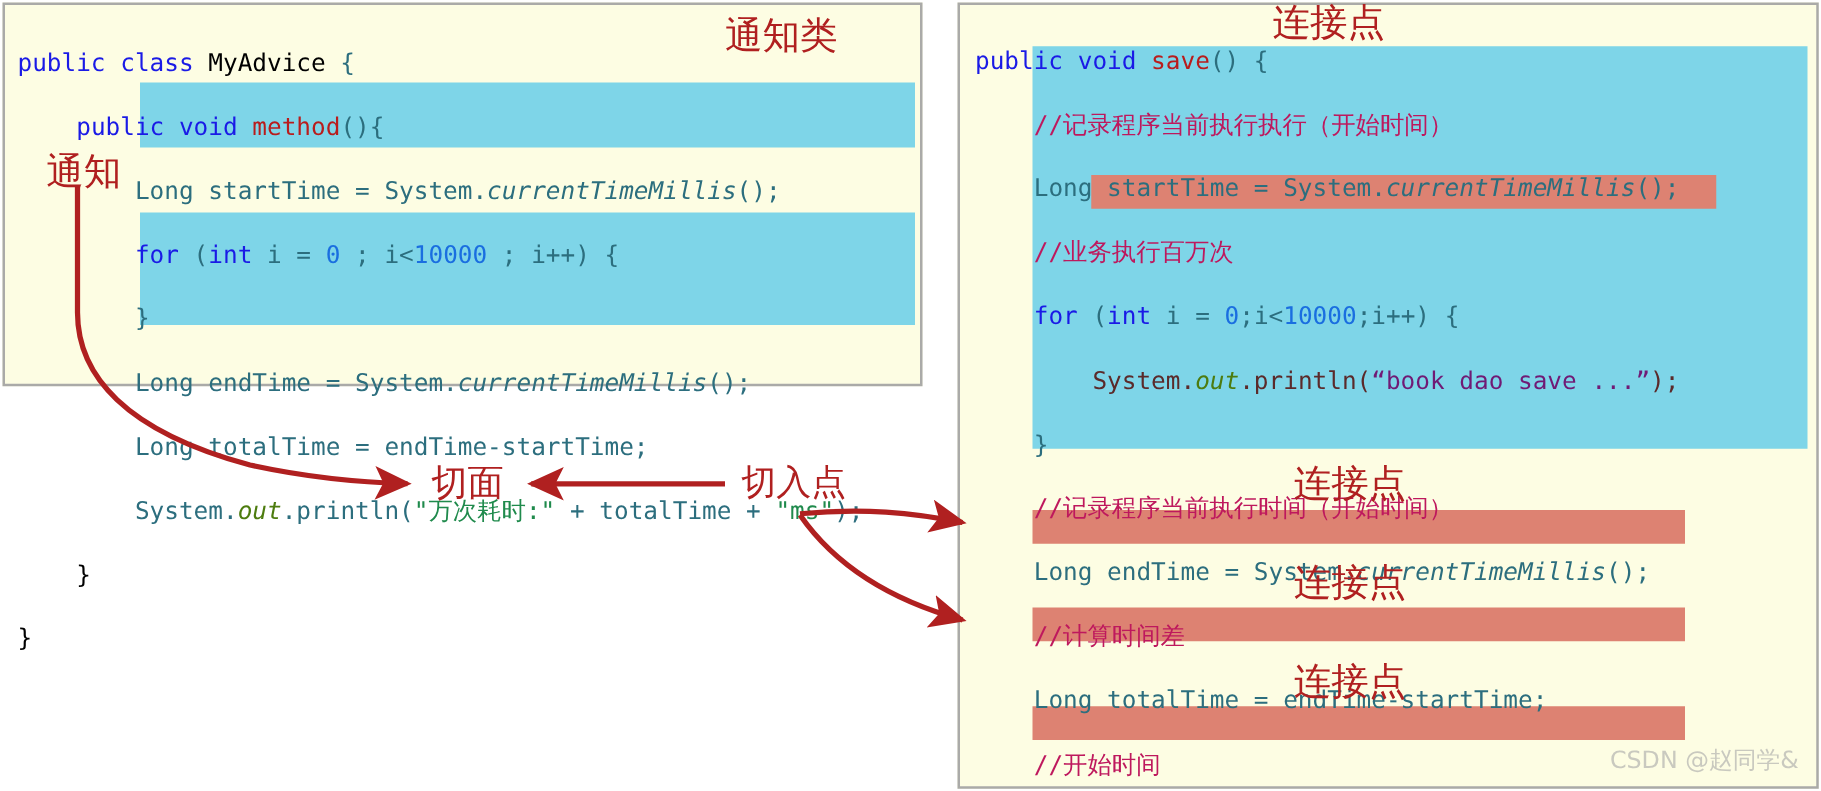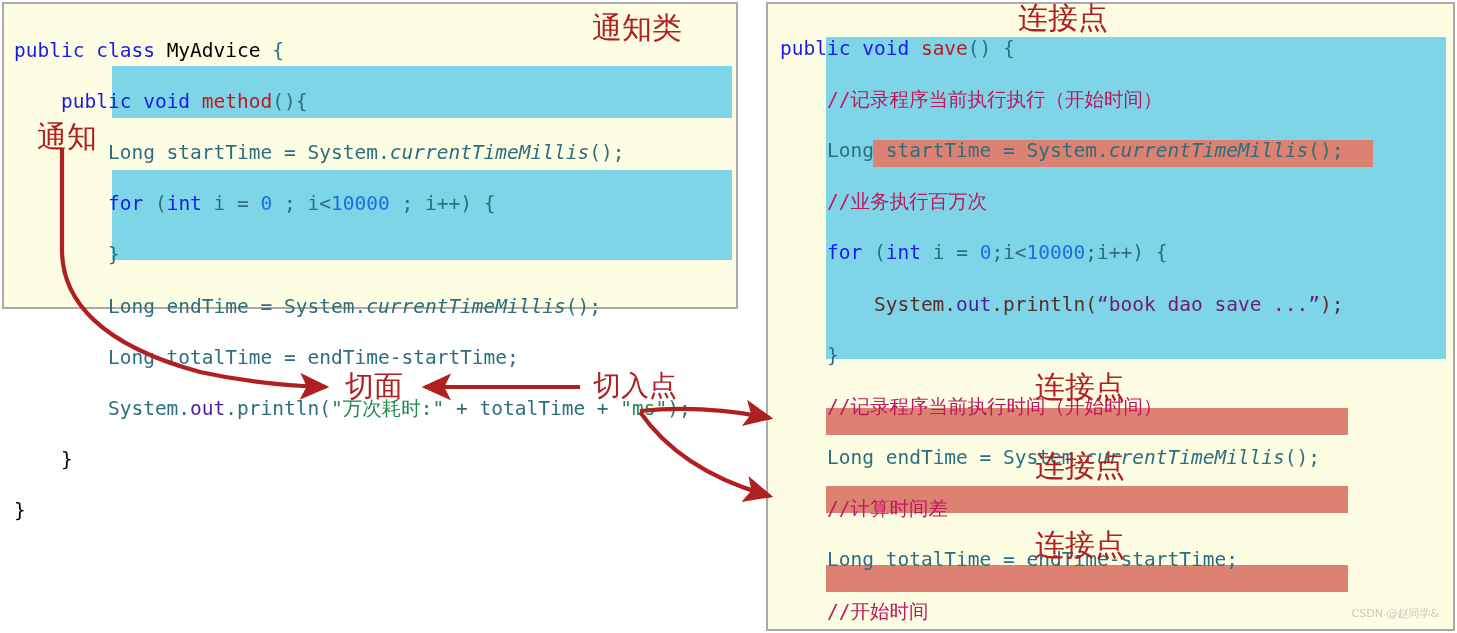--- a/index.html
+++ b/index.html
@@ -57,21 +57,21 @@
   .hl-cyan { background: #7ed5e8; }
   .hl-red  { background: #dd8272; }
 
   .code-layer { position: relative; z-index: 1; }
 
   
   .kw   { color: #1a1ae6; }             
   .cls  { color: #000000; }             
   .mth  { color: #b91c1c; }             
   .num  { color: #1a6ee0; }             
-  .stat { color: #4c1d95; }   
+  .stat { color: #4d7c0f; font-style: italic; }   
   .ital { font-style: italic; }         
   .str  { color: #1f8a4c; }             
   .strb { color: #701a75; }             
   .cmt  { color: #a8a8a8; font-style: italic; }   
   .cmt2 { color: #be185d; }   
   .plainred { color: #5b2a2a; }
 
   
   .anno {
     position: absolute;
@@ -92,21 +92,21 @@
     pointer-events: none;
   }
 
   
   #watermark {
     position: absolute;
     right: 14px;
     bottom: 8px;
     color: #c9c9bf;
     font-family: "DejaVu Sans", sans-serif;
-    font-size: 11px;
+    font-size: 19px;
     white-space: nowrap;
     z-index: 4;
   }
 </style>
 </head>
 <body>
 
 <div class="panel" id="advice-panel">
 
   <div class="hl hl-cyan" style="left:108px; top:62px; width:620px; height:52px;"></div>
@@ -158,21 +158,21 @@
 
 
 
 
 
   </div>
 
   <div id="watermark">CSDN @赵同学&amp;</div>
 </div>
 
-<div class="anno" style="left:592px; top:8px;font-family:Liberation Serif, serif;">通知类</div>
+<div class="anno" style="left:580px; top:8px;font-family:Liberation Serif, serif;">通知类</div>
 <div class="anno" style="left:37px; top:117px;">通知</div>
 <div class="anno" style="left:345px; top:367px; font-size:29px;">切面</div>
 <div class="anno" style="left:593px; top:367px; font-size:28px;">切入点</div>
 
 <div class="anno" style="left:1018px; top:-2px;">连接点</div>
 <div class="anno" style="left:1035px; top:367px;">连接点</div>
 <div class="anno" style="left:1035px; top:446px;">连接点</div>
 <div class="anno" style="left:1035px; top:525px;">连接点</div>
 
 <svg id="arrow-layer" viewBox="0 0 1457 633" xmlns="http://www.w3.org/2000/svg">

